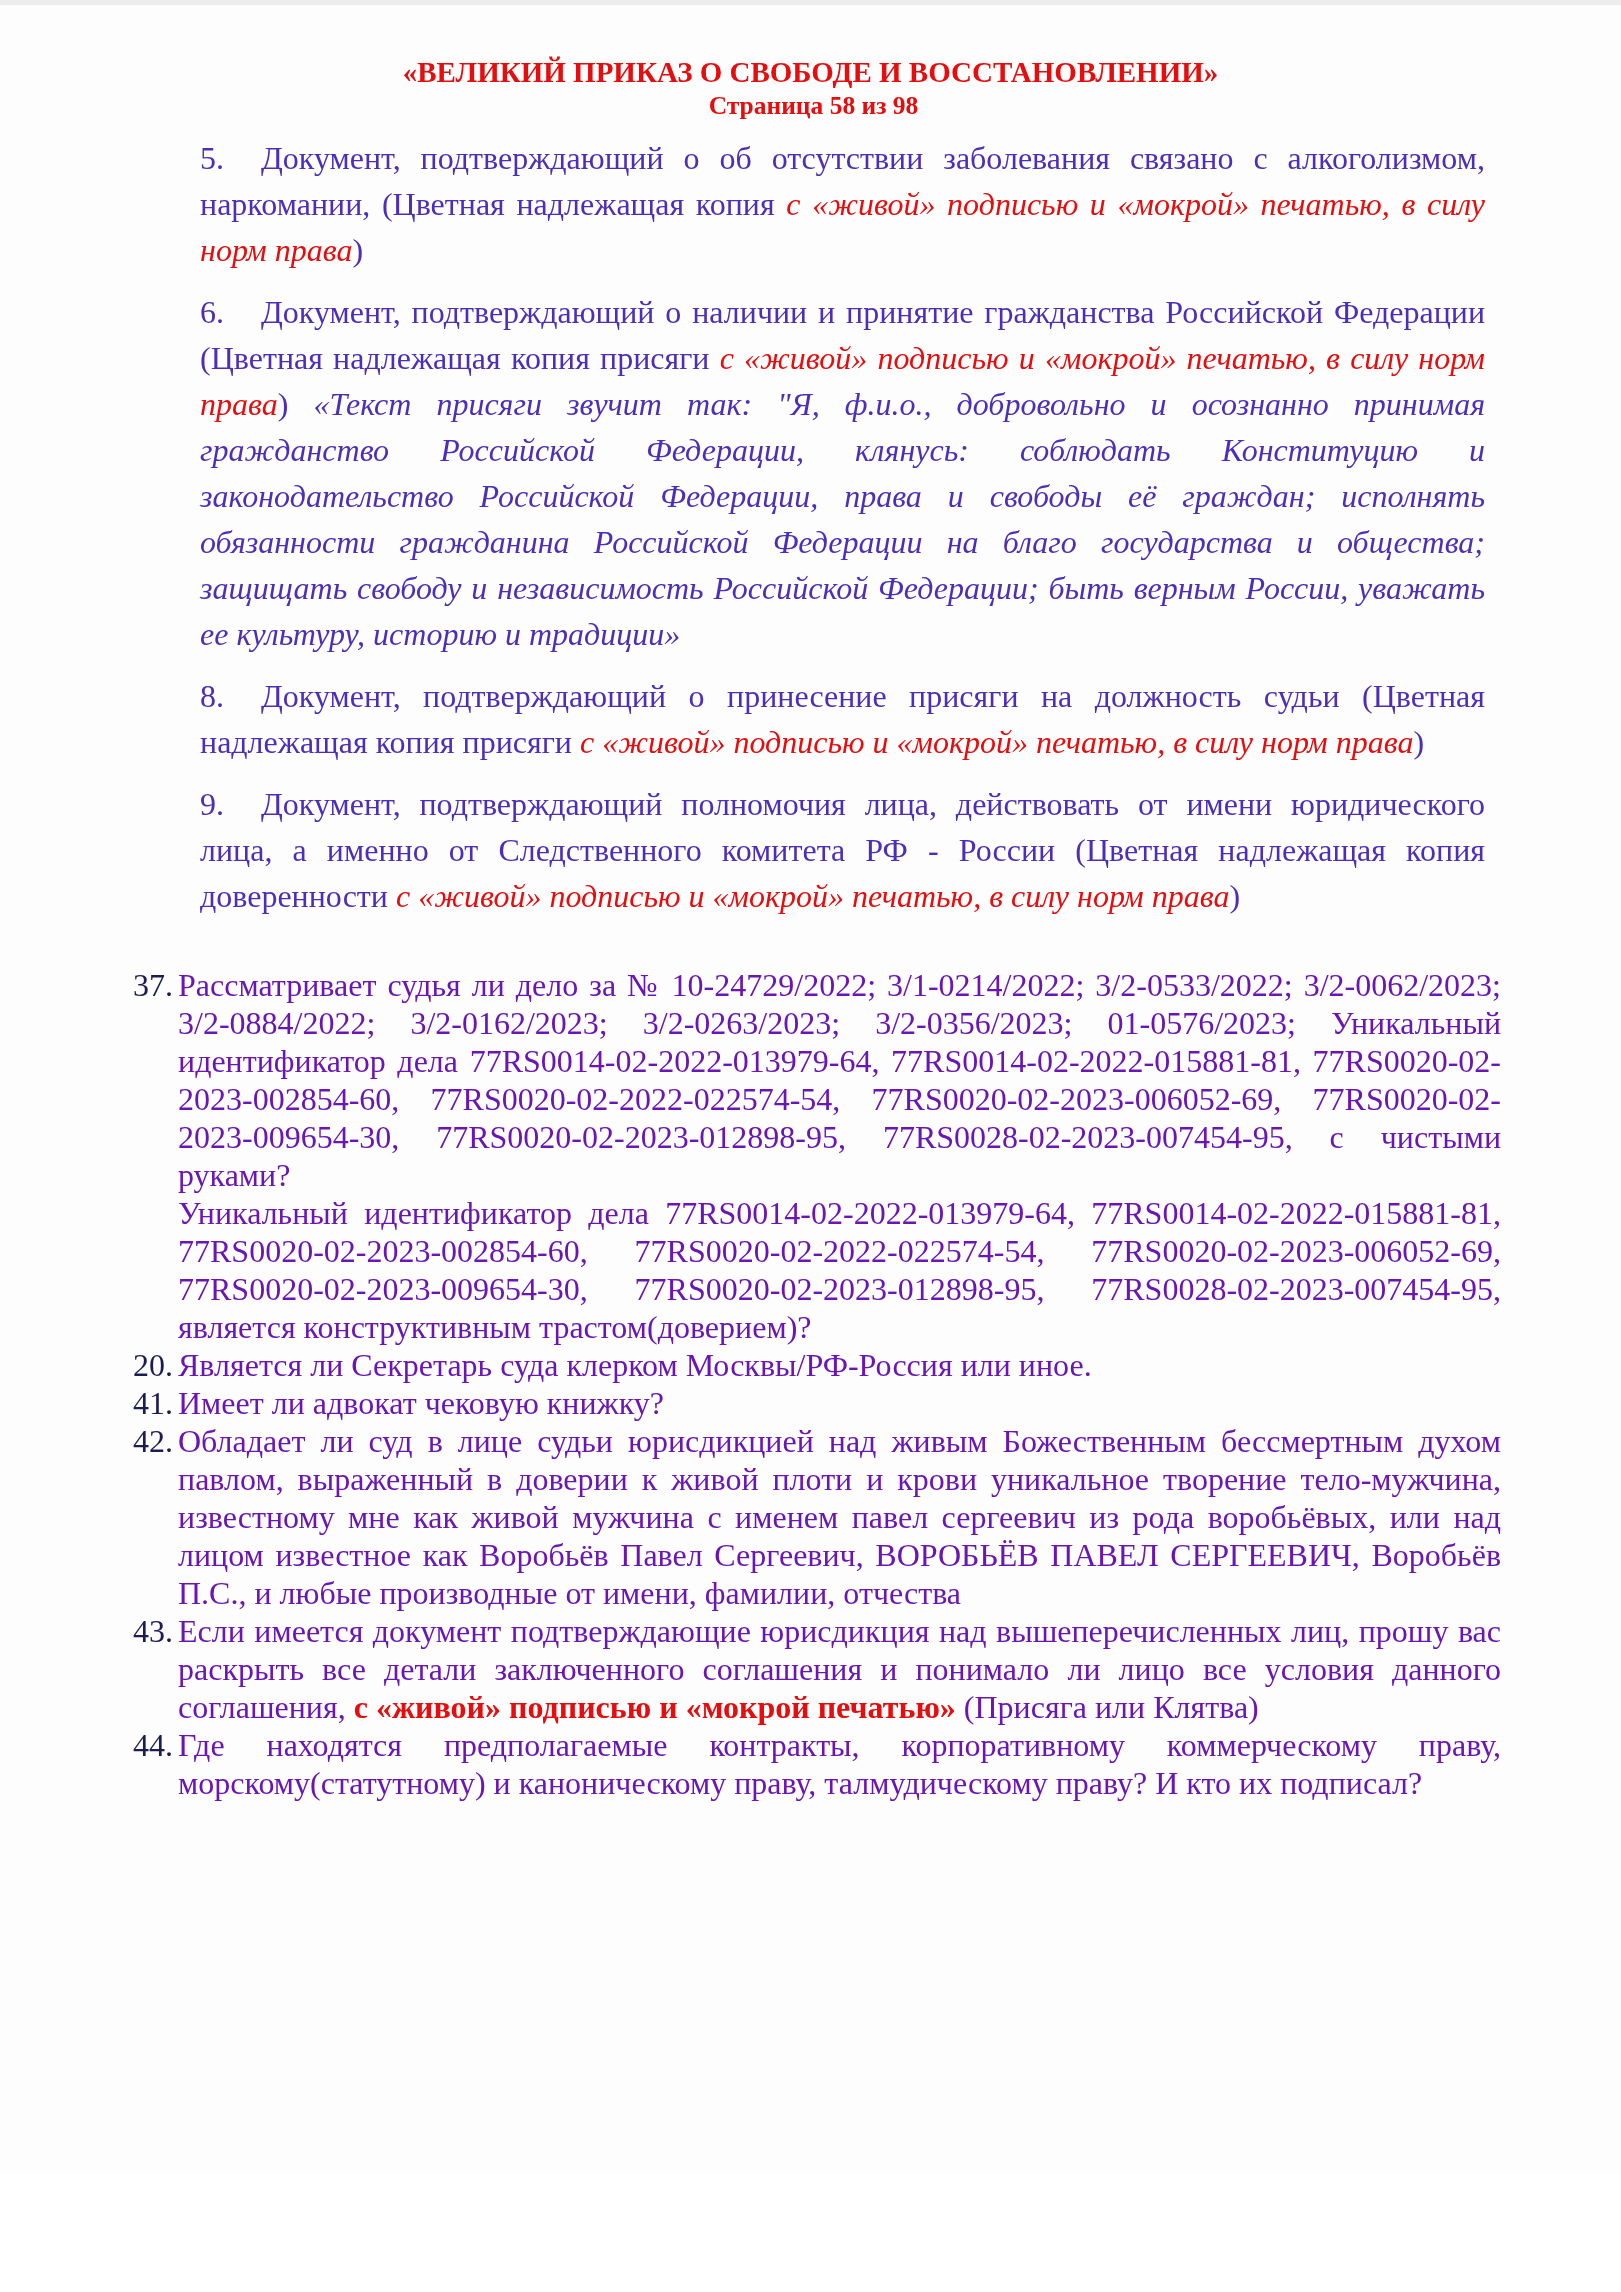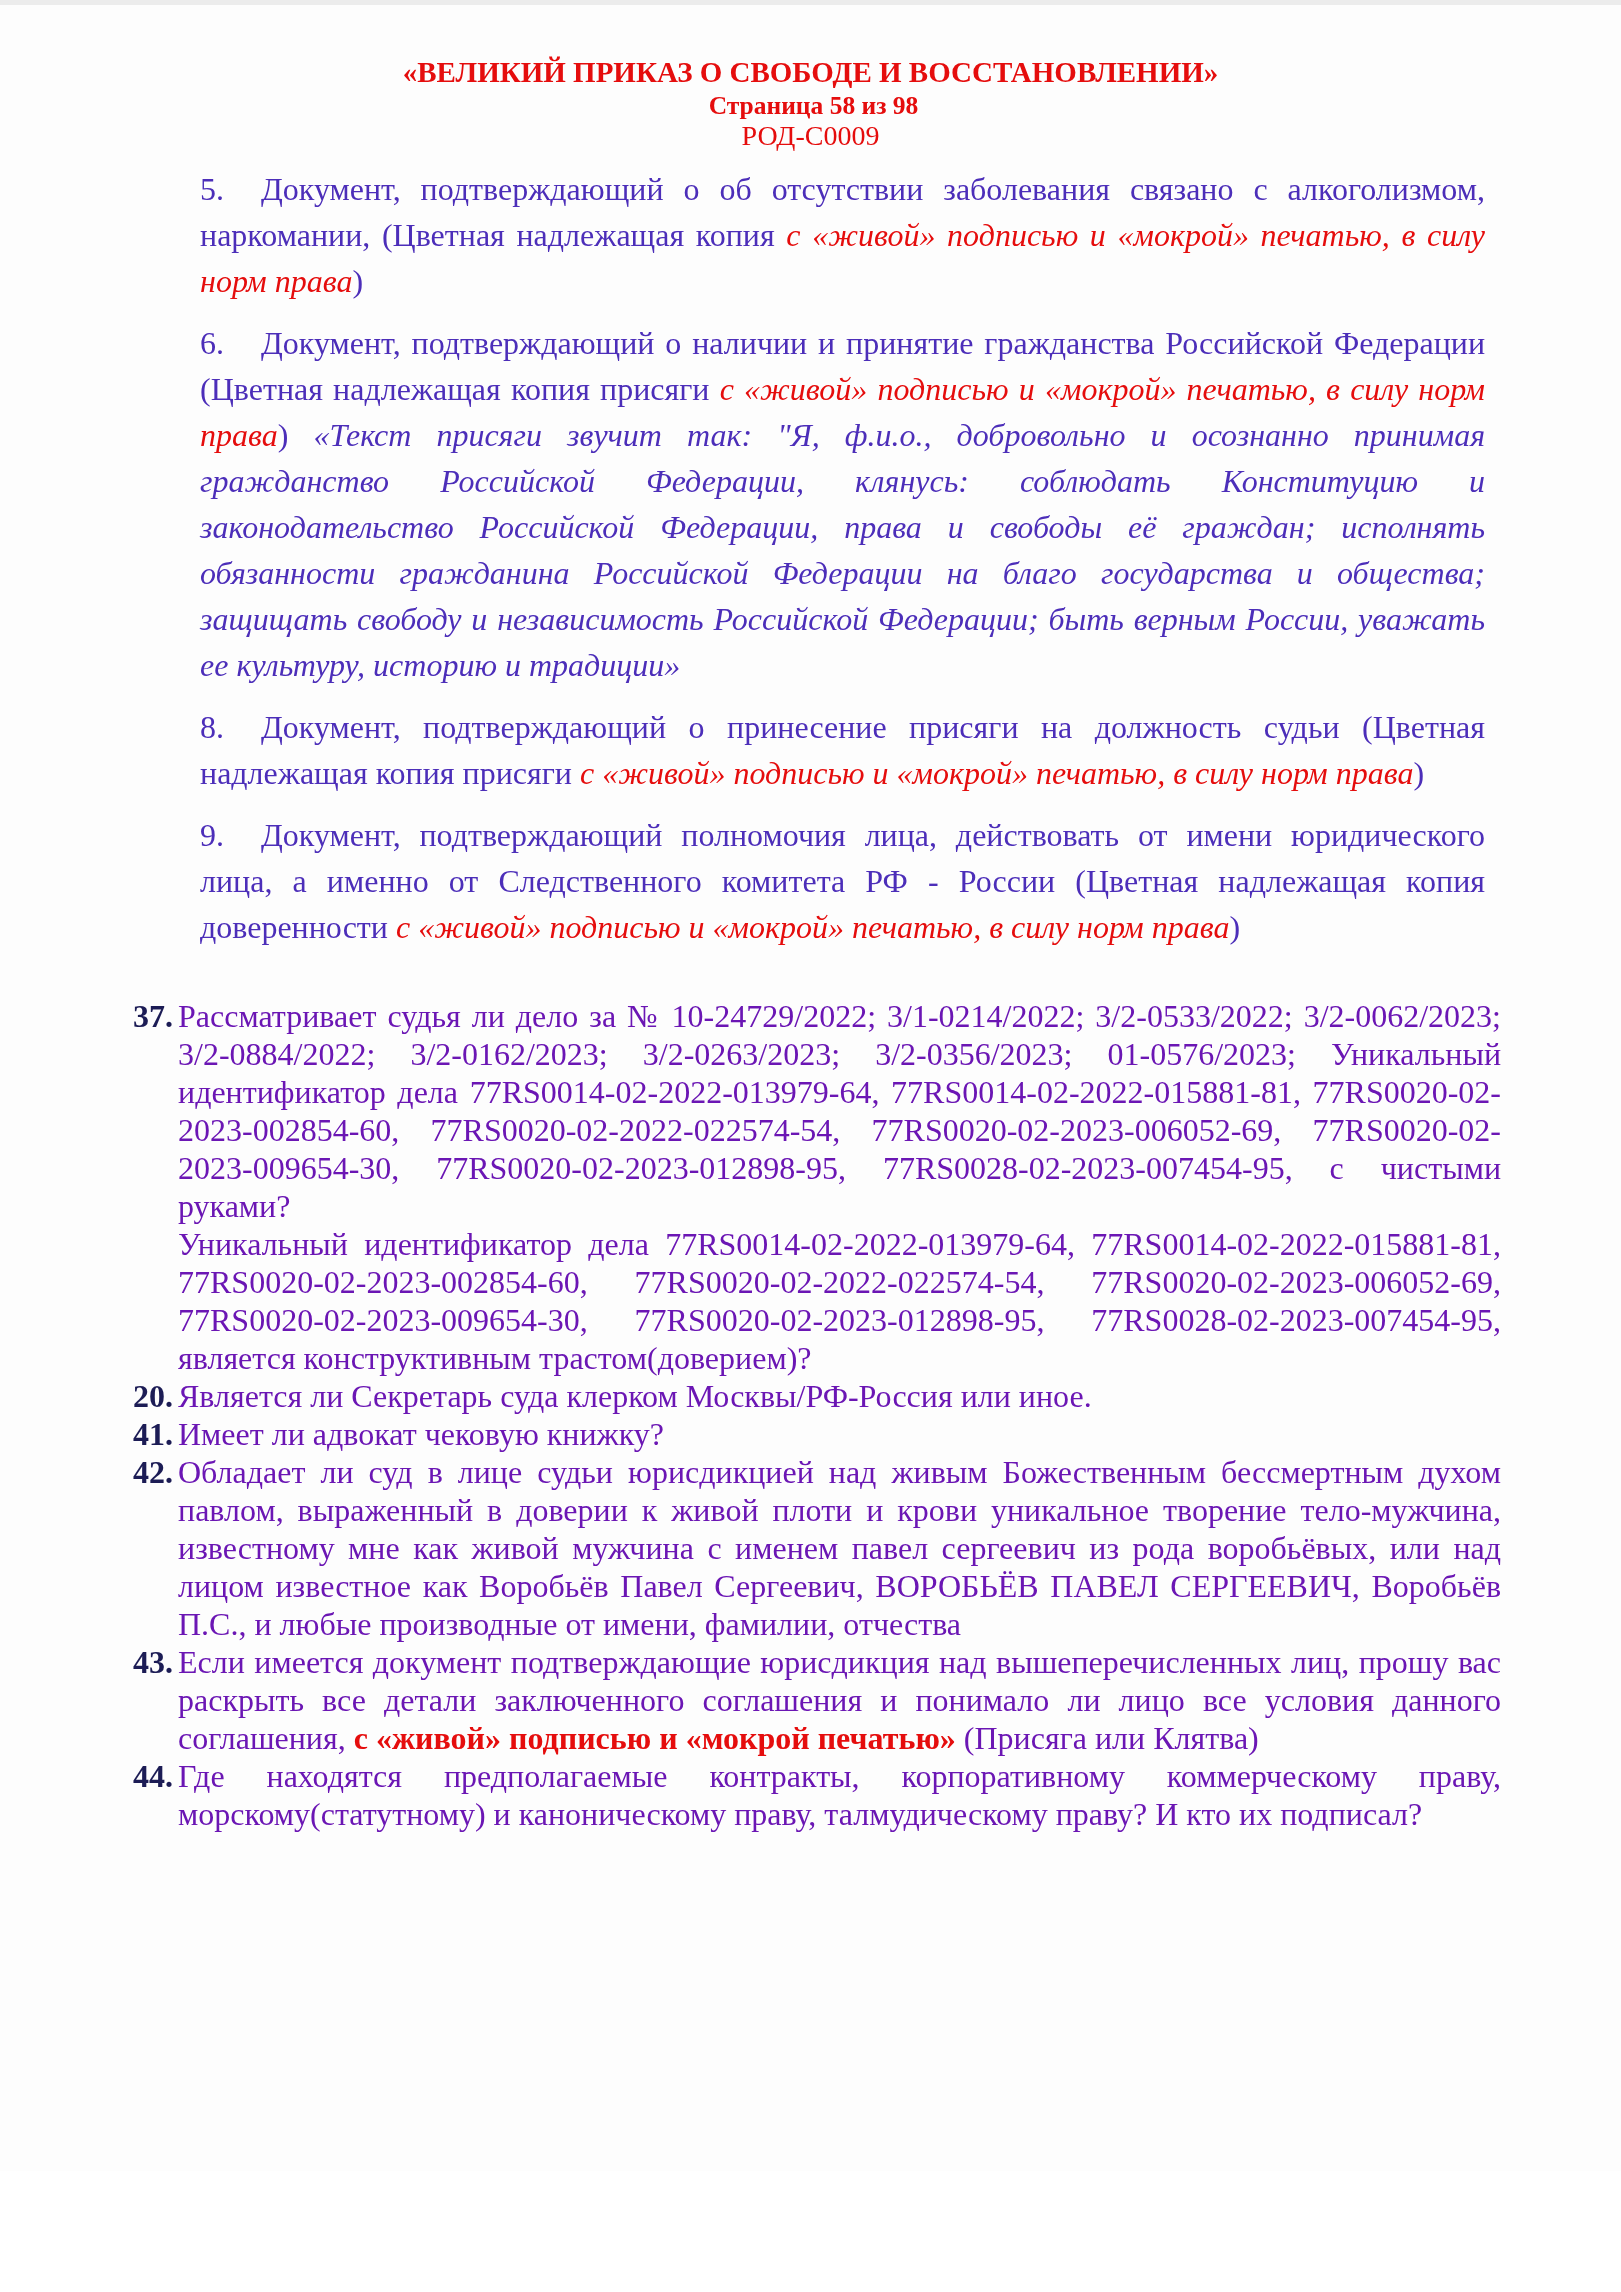--- a/index.html
+++ b/index.html
@@ -44,37 +44,36 @@
     margin:47px 120px 0 178px;
     font-size:32px;
     line-height:38px;
     text-align:justify;
   }
   .item-b{margin:0;}
   .num-b{
     display:inline-block;
     width:45px;
     margin-left:-45px;
-    font-weight:bold;
+    font-weight:normal;
     color:var(--num-dark,#1c1c55);
   }
   .r-a{color:var(--violet,#4c2eb9);}
   .r-ai{color:var(--violet,#4c2eb9);font-style:italic;}
   .r-ri{color:var(--text-red,#e50d0d);font-style:italic;}
   .r-b{color:var(--purple,#6b16b4);}
   .r-rb{color:var(--text-red,#e50d0d);font-weight:bold;}
 </style>
 </head>
 <body>
 
 <div class="page" style="--header-red: #e50d0d; --text-red: #e50d0d; --violet: #4c2eb9; --purple: #6b16b4; --num-dark: #1c1c55;">
   <div class="doc-header">
     <div class="doc-title">«ВЕЛИКИЙ ПРИКАЗ О СВОБОДЕ И ВОССТАНОВЛЕНИИ»</div>
     <div class="doc-page-info">Страница 58 из 98</div>
-    <div class="doc-code">РОД-С0009</div>
   </div>
 
   <div class="list-a" id="list-a">
       <div class="item-a"><span class="num-a">5.</span><span class="r-a">Документ, подтверждающий о об отсутствии заболевания связано с алкоголизмом, наркомании, (Цветная надлежащая копия </span><span class="r-ri">с «живой» подписью и «мокрой» печатью, в силу норм права</span><span class="r-a">)</span></div>
       <div class="item-a"><span class="num-a">6.</span><span class="r-a">Документ, подтверждающий о наличии и принятие гражданства Российской Федерации (Цветная надлежащая копия присяги </span><span class="r-ri">с «живой» подписью и «мокрой» печатью, в силу норм права</span><span class="r-a">) </span><span class="r-ai">«Текст присяги звучит так: "Я, ф.и.о., добровольно и осознанно принимая гражданство Российской Федерации, клянусь: соблюдать Конституцию и законодательство Российской Федерации, права и свободы её граждан; исполнять обязанности гражданина Российской Федерации на благо государства и общества; защищать свободу и независимость Российской Федерации; быть верным России, уважать ее культуру, историю и традиции»</span></div>
       <div class="item-a"><span class="num-a">8.</span><span class="r-a">Документ, подтверждающий о принесение присяги на должность судьи (Цветная надлежащая копия присяги </span><span class="r-ri">с «живой» подписью и «мокрой» печатью, в силу норм права</span><span class="r-a">)</span></div>
       <div class="item-a"><span class="num-a">9.</span><span class="r-a">Документ, подтверждающий полномочия лица, действовать от имени юридического лица, а именно от Следственного комитета РФ - России (Цветная надлежащая копия доверенности </span><span class="r-ri">с «живой» подписью и «мокрой» печатью, в силу норм права</span><span class="r-a">)</span></div>
     </div>
 
   <div class="list-b" id="list-b">

